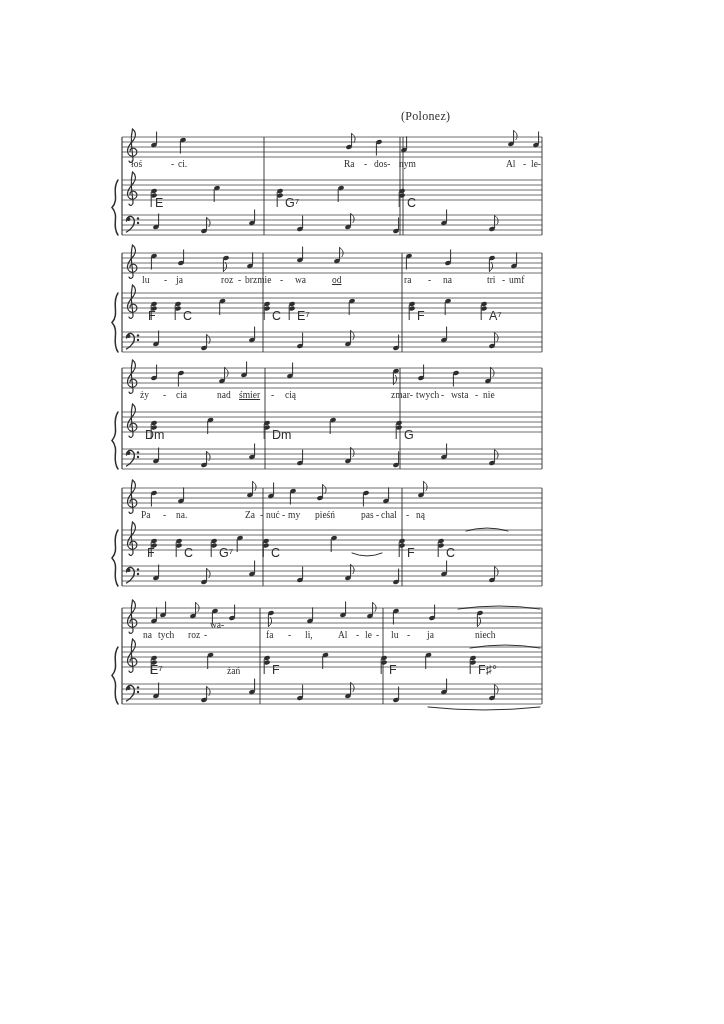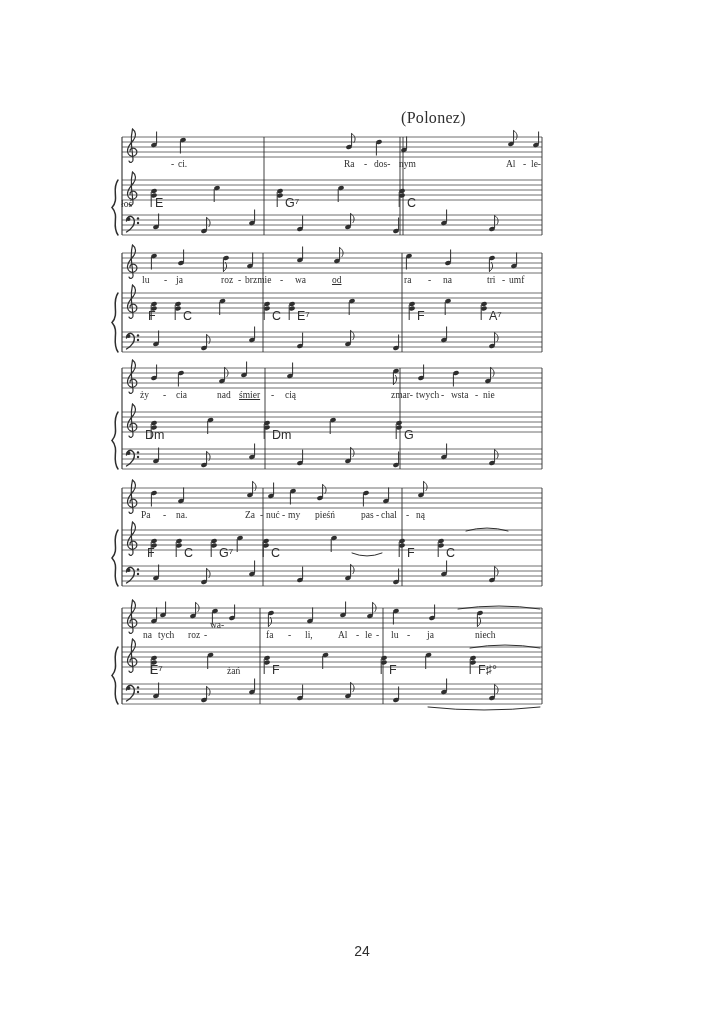--- a/index.html
+++ b/index.html
@@ -1,18 +1,18 @@
 <!DOCTYPE html>
 <html><head>
 <meta charset="utf-8">
 <style>
   html,body{margin:0;padding:0;background:#ffffff;}
   .page{position:relative;width:724px;height:1024px;background:#fff;overflow:hidden;
         font-family:"Liberation Serif",serif;color:var(--ink,#2e2e2e);}
-  .annotation{position:absolute;left:401px;top:109px;font-size:16px;letter-spacing:.3px;
+  .annotation{position:absolute;left:401px;top:109px;font-size:12px;letter-spacing:.3px;
               font-family:"Liberation Serif",serif;}
   .pagenum{position:absolute;left:0;top:943px;width:724px;text-align:center;
            font-size:14px;font-family:"Liberation Sans",sans-serif;}
   .system{position:absolute;}
   .system svg{position:absolute;left:0;top:0;}
   .lyric{position:absolute;font-size:9.5px;line-height:10px;white-space:nowrap;
          font-family:"Liberation Serif",serif;transform:translateX(-1px);}
   .chord{position:absolute;font-size:12.5px;line-height:13px;white-space:nowrap;
          font-family:"Liberation Sans",sans-serif;}
 </style>
@@ -95,21 +95,21 @@
           <line x1="242.6" y1="105" x2="242.6" y2="92.5" stroke="#2e2e2e" stroke-width="1"></line>
           <path d="M242.6,92.5 C246.5,95 247,98.5 245,101.5" stroke="#2e2e2e" stroke-width="1" fill="none" stroke-linecap="round"></path>
           <ellipse cx="288" cy="110" rx="2.9" ry="2.1" fill="#2e2e2e" transform="rotate(-18 288 110)"></ellipse>
           <line x1="290.6" y1="109" x2="290.6" y2="96.5" stroke="#2e2e2e" stroke-width="1"></line>
           <ellipse cx="336" cy="102" rx="2.9" ry="2.1" fill="#2e2e2e" transform="rotate(-18 336 102)"></ellipse>
           <line x1="338.6" y1="101" x2="338.6" y2="88.5" stroke="#2e2e2e" stroke-width="1"></line>
           <ellipse cx="384" cy="108" rx="2.9" ry="2.1" fill="#2e2e2e" transform="rotate(-18 384 108)"></ellipse>
           <line x1="386.6" y1="107" x2="386.6" y2="94.5" stroke="#2e2e2e" stroke-width="1"></line>
           <path d="M386.6,94.5 C390.5,97 391,100.5 389,103.5" stroke="#2e2e2e" stroke-width="1" fill="none" stroke-linecap="round"></path>
         </svg>
-        <span class="lyric" style="left: 14px; top: 38px; margin-top: 40px;">łoś</span>
+        <span class="lyric" style="left: 24px; top: 38px;">łoś</span>
         <span class="lyric" style="left: 64px; top: 38px;">-</span>
         <span class="lyric" style="left: 71px; top: 38px;">ci.</span>
         <span class="lyric" style="left: 237px; top: 38px;">Ra</span>
         <span class="lyric" style="left: 257px; top: 38px;">-</span>
         <span class="lyric" style="left: 267px; top: 38px;">dos-</span>
         <span class="lyric" style="left: 292px; top: 38px;">nym</span>
         <span class="lyric" style="left: 399px; top: 38px;">Al</span>
         <span class="lyric" style="left: 416px; top: 38px;">-</span>
         <span class="lyric" style="left: 424px; top: 38px; text-align: center;">le-</span>
         <span class="chord" style="left: 47px; top: 76px;">E</span>
@@ -567,14 +567,13 @@
         <span class="lyric" style="left: 284px; top: 38px;">lu</span>
         <span class="lyric" style="left: 300px; top: 38px;">-</span>
         <span class="lyric" style="left: 320px; top: 38px;">ja</span>
         <span class="lyric" style="left: 368px; top: 38px;">niech</span>
         <span class="chord" style="left: 42px; top: 72px;">E⁷</span>
         <span class="chord" style="left: 164px; top: 72px;">F</span>
         <span class="chord" style="left: 281px; top: 72px;">F</span>
         <span class="chord" style="left: 370px; top: 72px;">F♯°</span>
       </div>
     </div>
-  <div class="pagenum">24</div>
 </div>
 
 </body></html>

